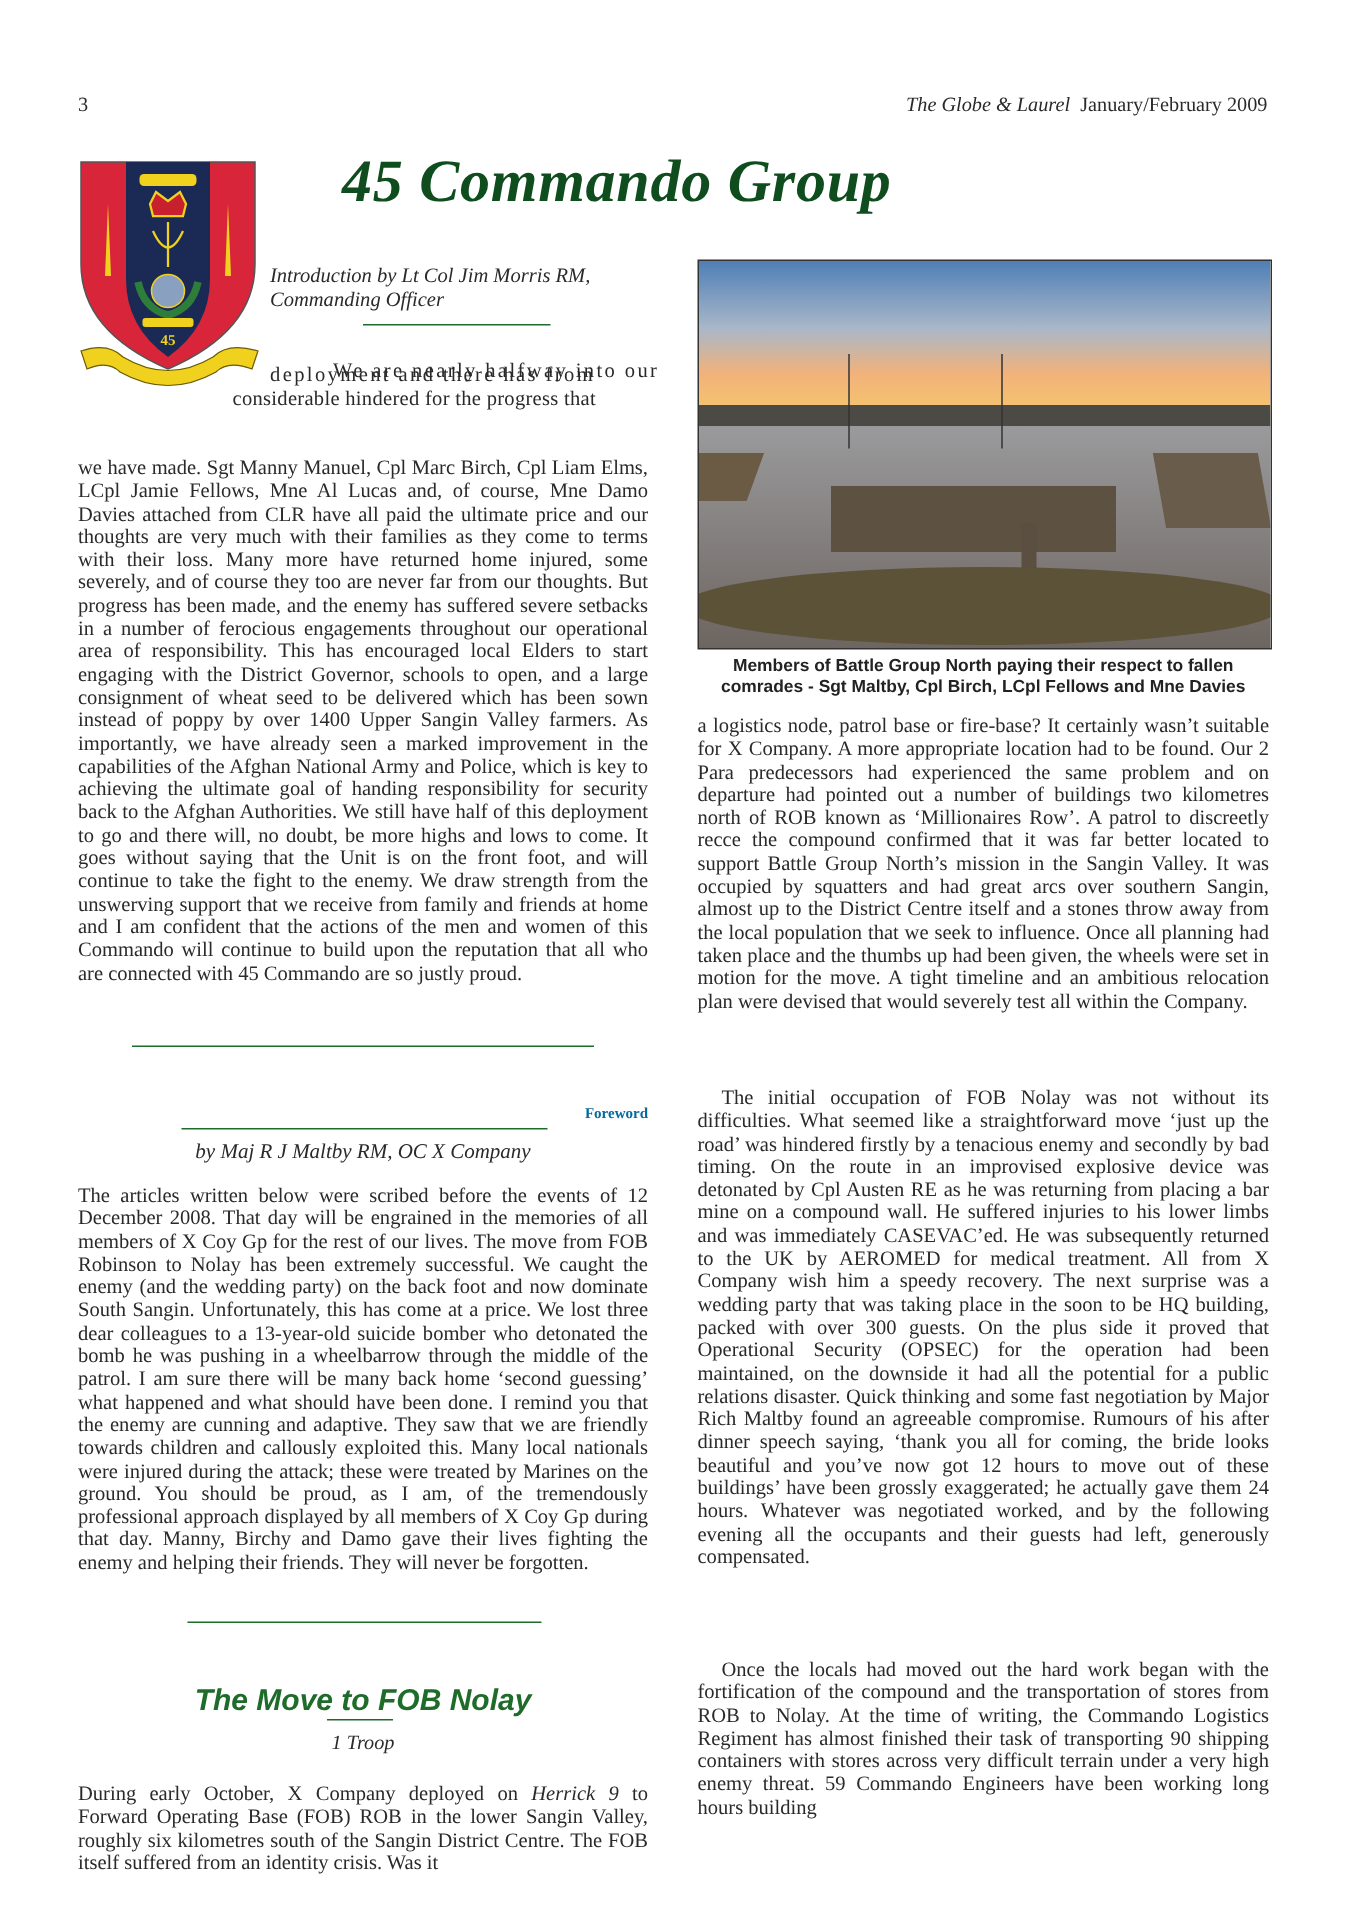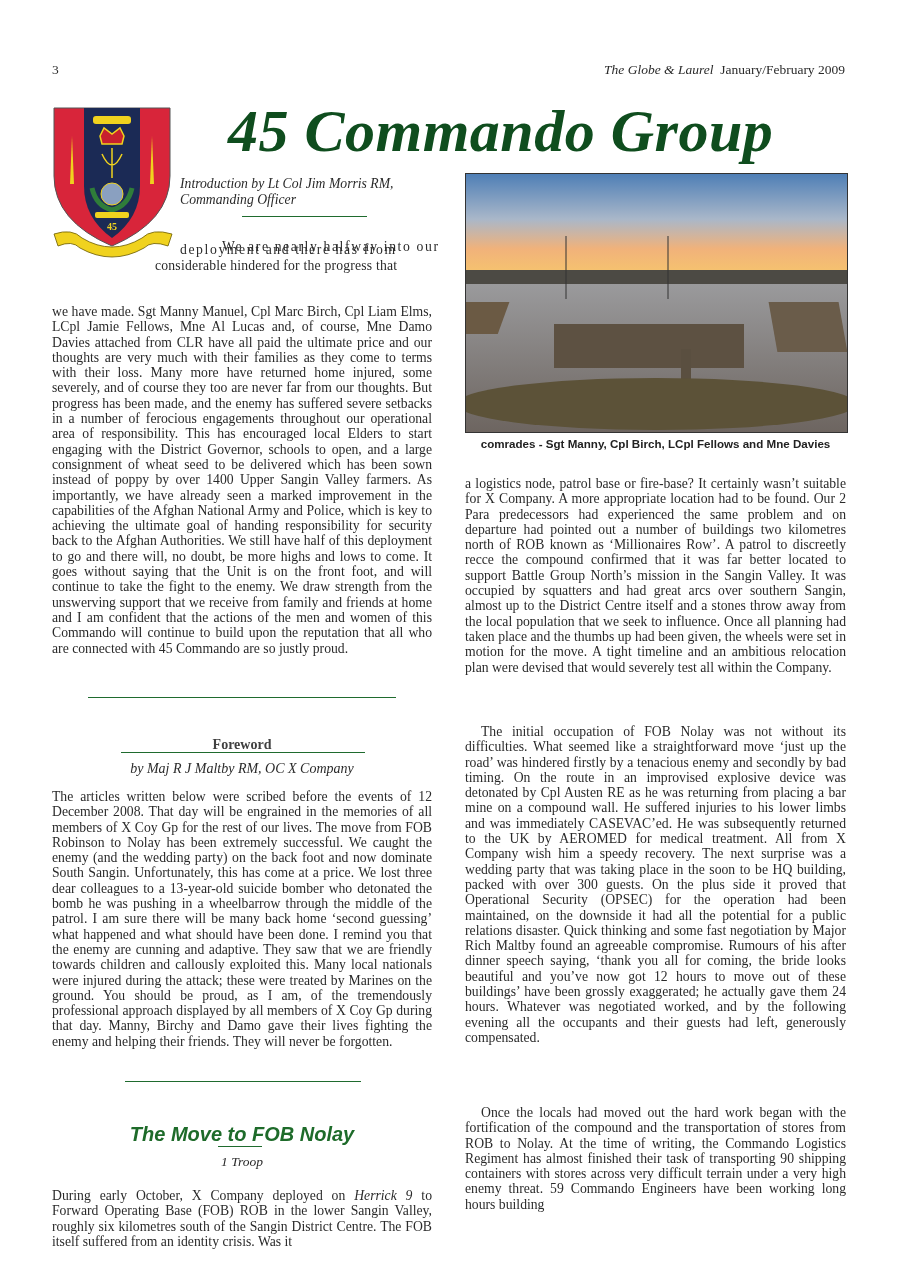--- a/index.html
+++ b/index.html
@@ -3,28 +3,28 @@
 <meta charset="utf-8">
 <style>
   html, body { margin:0; padding:0; background:#ffffff; }
   body { width:907px; height:1280px; position:relative; overflow:hidden;
          font-family:"Liberation Serif", serif; color:#2a2a2a; }
   .abs { position:absolute; }
   .folio { top:62px; left:52px; font-size:13.5px; }
   .running { top:62px; right:62px; font-size:13.5px; }
   .running i { font-style:italic; }
   .crest { left:52px; top:106px; width:122px; height:160px; }
-  .title { left:228px; top:97px; font-size:60px; font-weight:bold; font-style:italic;
+  .title { left:228px; top:97px; font-size:40px; font-weight:bold; font-style:italic;
            color:#0f4d1e; letter-spacing:0.5px; white-space:nowrap; }
   .col { font-size:13.7px; line-height:15.3px; text-align:justify; }
   .intro-head { left:180px; top:176px; width:260px; font-style:italic;
                 font-size:13.7px; line-height:16px; }
   .rule { height:1.4px; background:#1f6b2e; }
   .body-left { left:52px; width:380px;margin-top:30px; }
-  .sec-head { text-align:center; color:#404040; font-weight:bold; font-size:14px; }
+  .sec-head { text-align:right; color:#0369a1; font-weight:bold; font-size:10px; }
   .sec-by { text-align:center; font-style:italic; font-size:14px; }
   .move-head { text-align:center; color:#1e6b2a; font-family:"Liberation Sans", sans-serif;
                font-weight:bold; font-style:italic; font-size:20px; }
   .photo { left:465px; top:173px; width:381px; height:258px; border:1px solid #333;
            overflow:hidden; }
   .caption { left:465px; top:437px; width:381px; text-align:center;
              font-family:"Liberation Sans", sans-serif; font-weight:bold; font-size:11.6px;
              line-height:14px; color:#222; }
   .body-right { left:465px; width:381px; }
   .para-indent { text-indent:16px; }
@@ -105,18 +105,19 @@
     <line x1="100" y1="62" x2="100" y2="125" stroke="#333" stroke-width="1"></line>
     <line x1="202" y1="62" x2="202" y2="125" stroke="#333" stroke-width="1"></line>
     <rect x="30" y="128" width="60" height="32" fill="#6b5a44" transform="skewX(-20)"></rect>
     <rect x="88" y="150" width="190" height="44" fill="#5d5142"></rect>
     <rect x="280" y="128" width="70" height="50" fill="#6a5c4a" transform="skewX(10)"></rect>
     <rect x="215" y="175" width="10" height="40" fill="#5a4f40"></rect>
     <ellipse cx="190" cy="230" rx="200" ry="26" fill="#5c5238"></ellipse>
   </svg>
 </div>
 <div class="abs caption">
-  <div>comrades - Sgt Manny, Cpl Birch, LCpl Fellows and Mne Davies</div>
+  <div>Members of Battle Group North paying their respect to fallen</div>
+  <div>comrades - Sgt Maltby, Cpl Birch, LCpl Fellows and Mne Davies</div>
 </div>
 
 <div class="abs col body-right" style="top:476px;">a logistics node, patrol base or fire-base? It certainly wasn’t suitable for X Company. A more appropriate location had to be found. Our 2 Para predecessors had experienced the same problem and on departure had pointed out a number of buildings two kilometres north of ROB known as ‘Millionaires Row’. A patrol to discreetly recce the compound confirmed that it was far better located to support Battle Group North’s mission in the Sangin Valley. It was occupied by squatters and had great arcs over southern Sangin, almost up to the District Centre itself and a stones throw away from the local population that we seek to influence. Once all planning had taken place and the thumbs up had been given, the wheels were set in motion for the move. A tight timeline and an ambitious relocation plan were devised that would severely test all within the Company.</div>
 <div class="abs col body-right para-indent" style="top:724px;">The initial occupation of FOB Nolay was not without its difficulties. What seemed like a straightforward move ‘just up the road’ was hindered firstly by a tenacious enemy and secondly by bad timing. On the route in an improvised explosive device was detonated by Cpl Austen RE as he was returning from placing a bar mine on a compound wall. He suffered injuries to his lower limbs and was immediately CASEVAC’ed. He was subsequently returned to the UK by AEROMED for medical treatment. All from X Company wish him a speedy recovery. The next surprise was a wedding party that was taking place in the soon to be HQ building, packed with over 300 guests. On the plus side it proved that Operational Security (OPSEC) for the operation had been maintained, on the downside it had all the potential for a public relations disaster. Quick thinking and some fast negotiation by Major Rich Maltby found an agreeable compromise. Rumours of his after dinner speech saying, ‘thank you all for coming, the bride looks beautiful and you’ve now got 12 hours to move out of these buildings’ have been grossly exaggerated; he actually gave them 24 hours. Whatever was negotiated worked, and by the following evening all the occupants and their guests had left, generously compensated.</div>
 <div class="abs col body-right para-indent" style="top:1105px;">Once the locals had moved out the hard work began with the fortification of the compound and the transportation of stores from ROB to Nolay. At the time of writing, the Commando Logistics Regiment has almost finished their task of transporting 90 shipping containers with stores across very difficult terrain under a very high enemy threat. 59 Commando Engineers have been working long hours building</div>
 
 </body></html>

